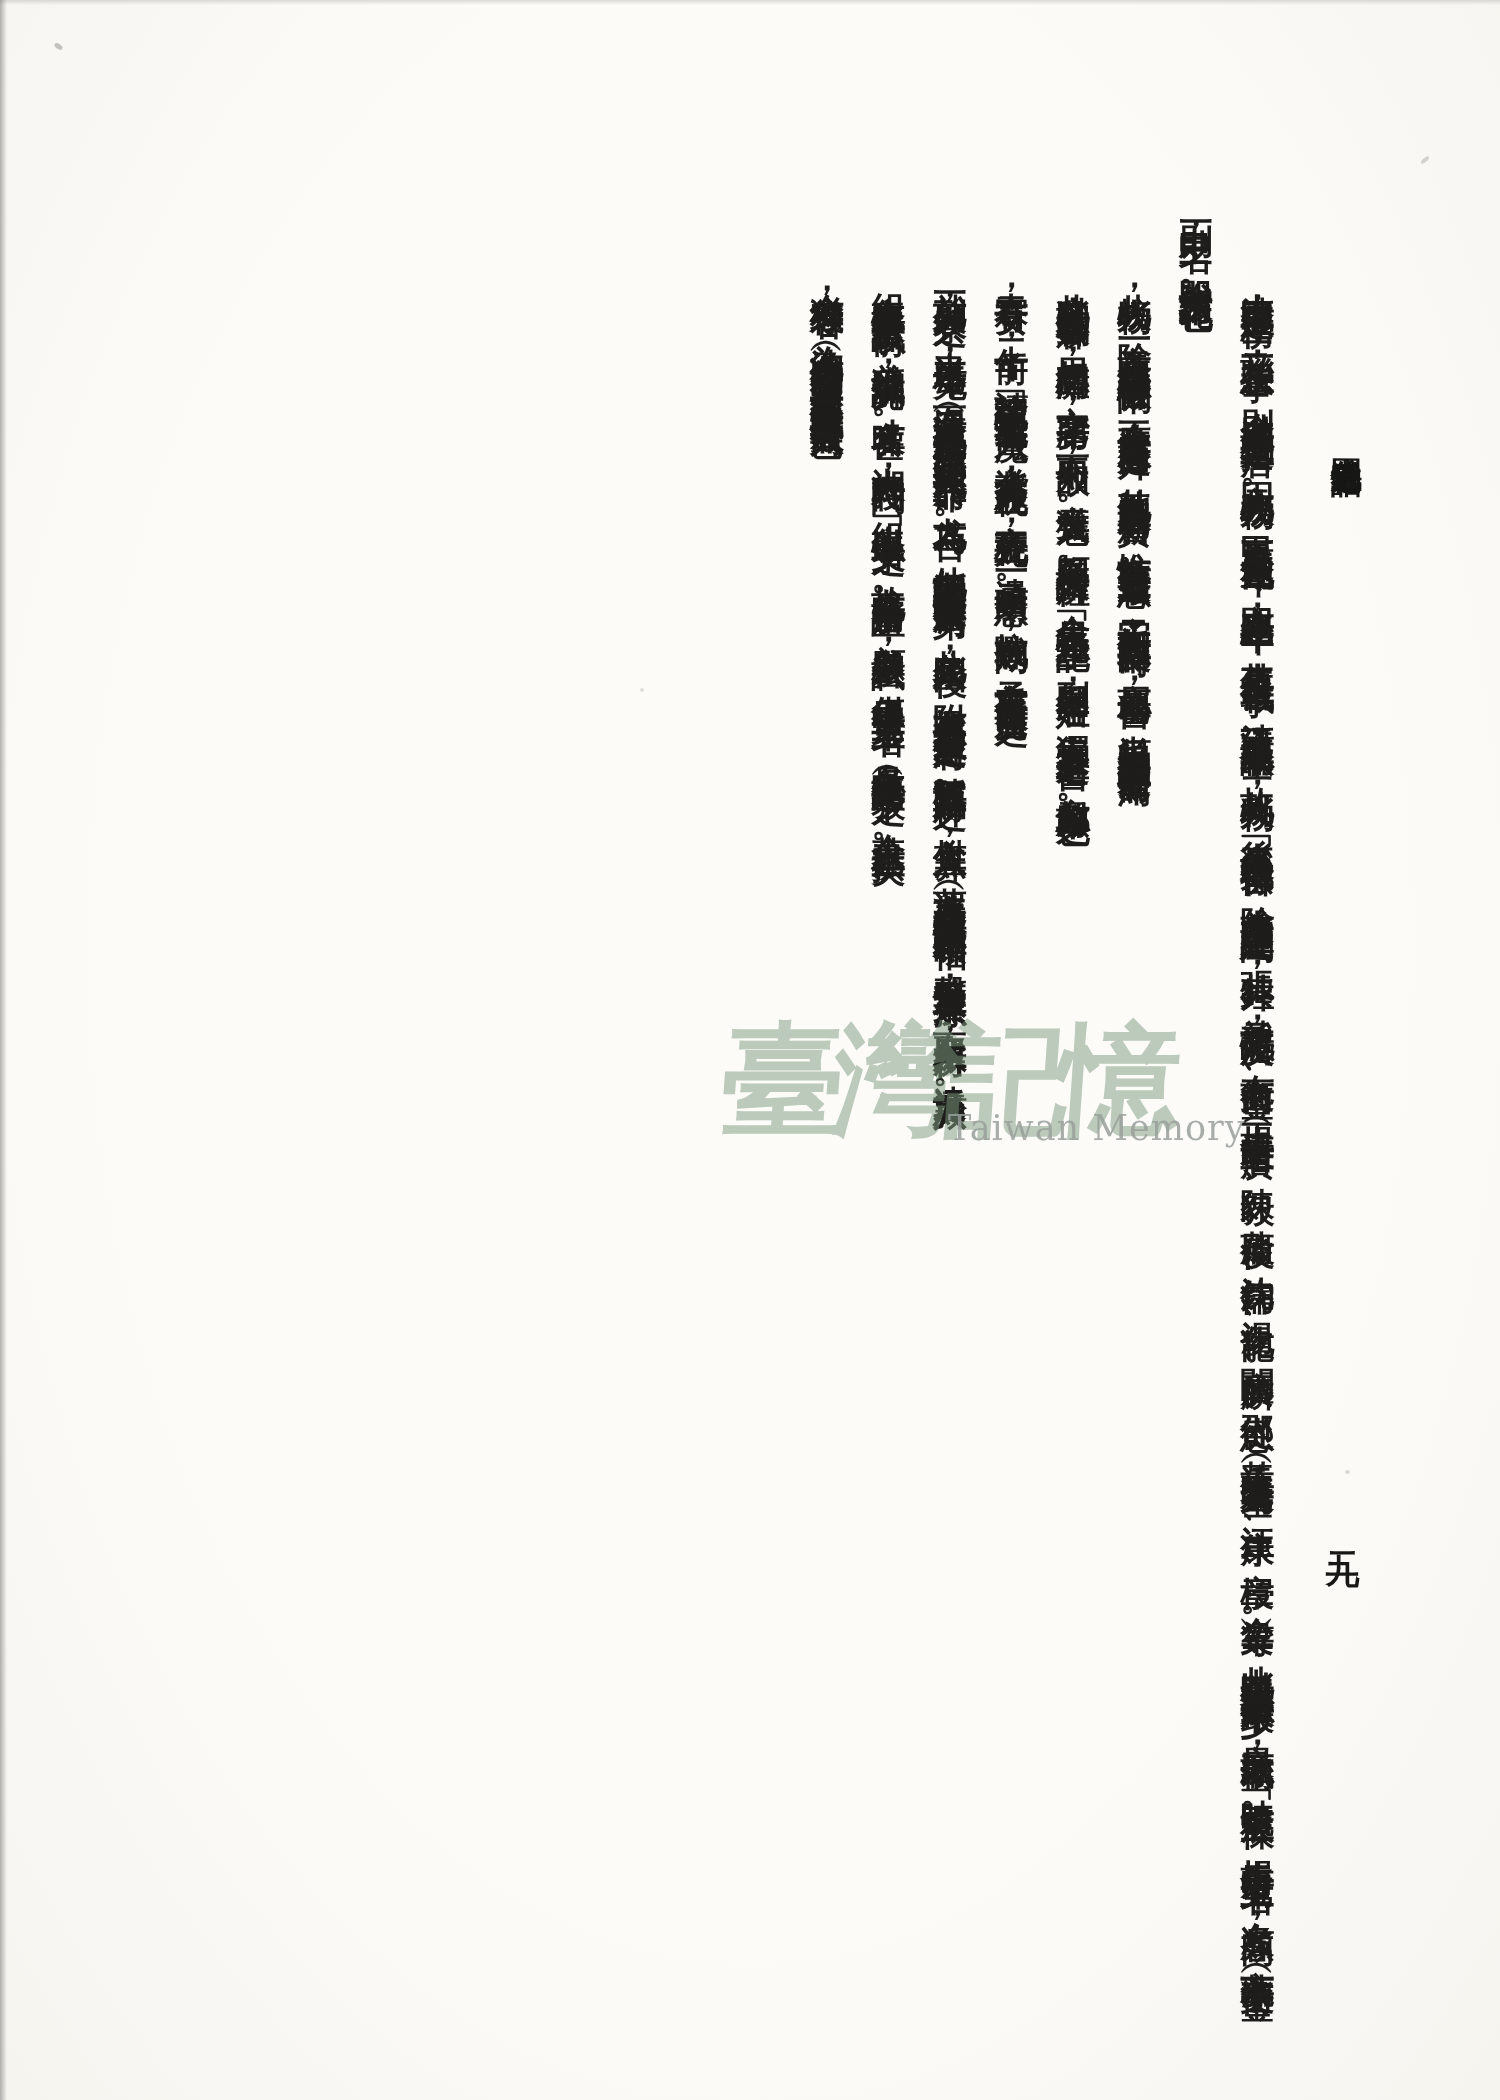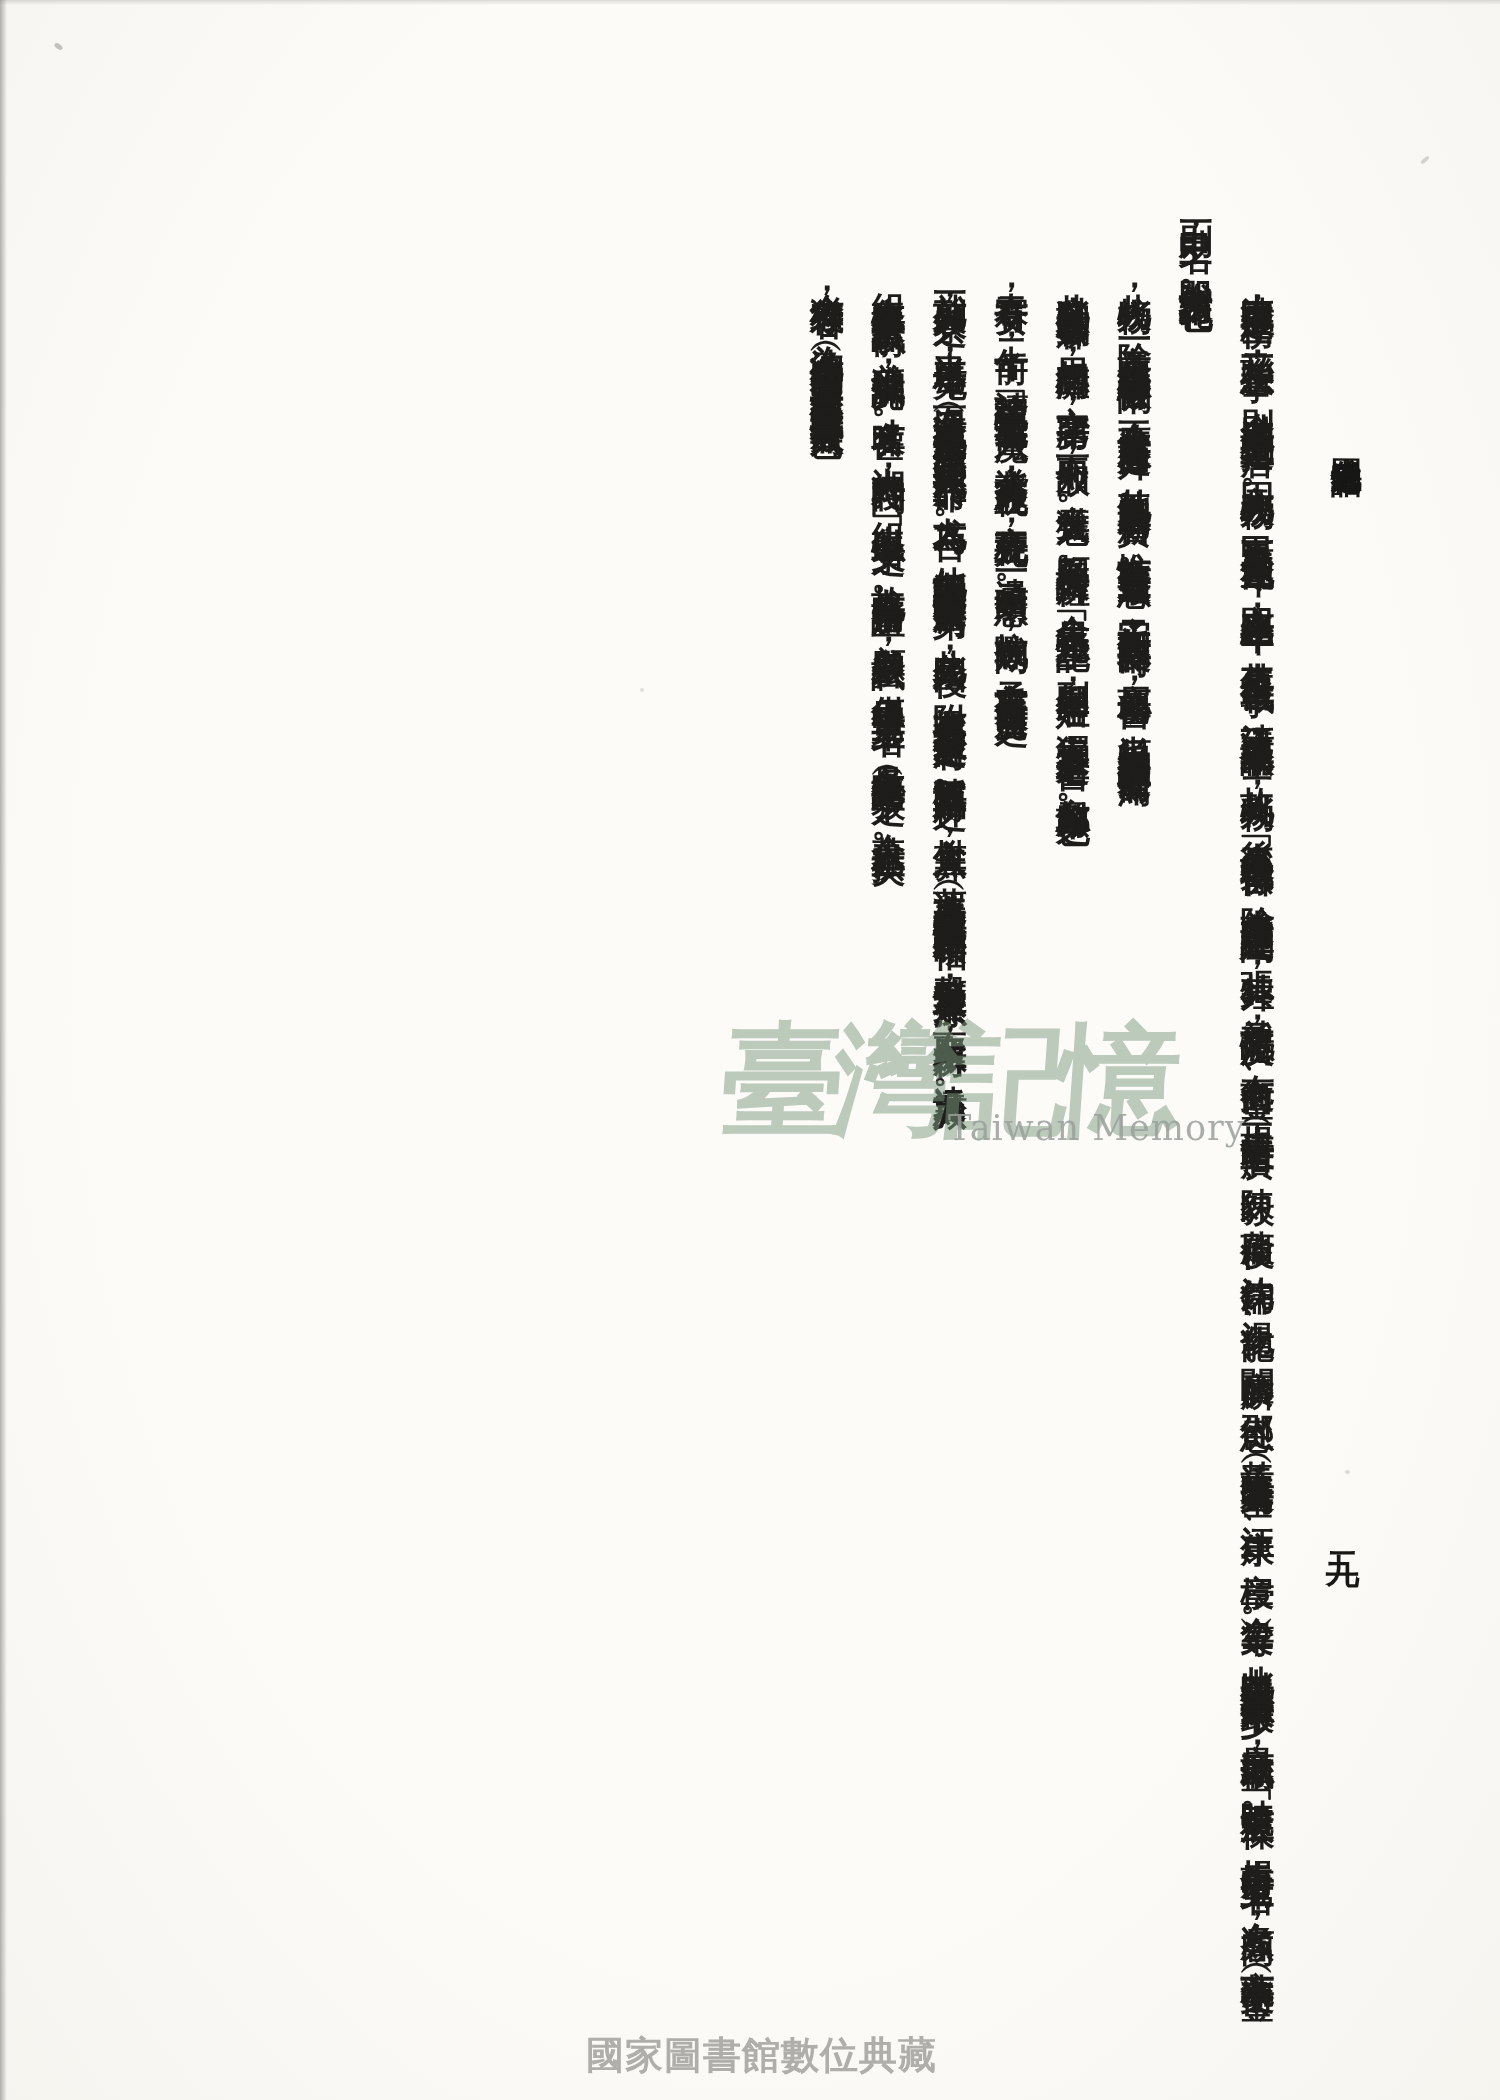--- a/index.html
+++ b/index.html
@@ -86,15 +86,14 @@
     <p>今猶殘存者，為沈衡山（鈞儒）邵明叙（從恩）商藻亭及老賊王揖唐等數人而已。</p>
   </div>
 
   <div class="page-number">九二</div>
 
   <div class="watermark">
     <div class="watermark-cjk">臺灣記憶</div>
     <div class="watermark-latin">Taiwan Memory</div>
   </div>
 
-  <div class="footer-caption">國家圖書館數位典藏</div>
 
 </div>
 
 </body></html>

